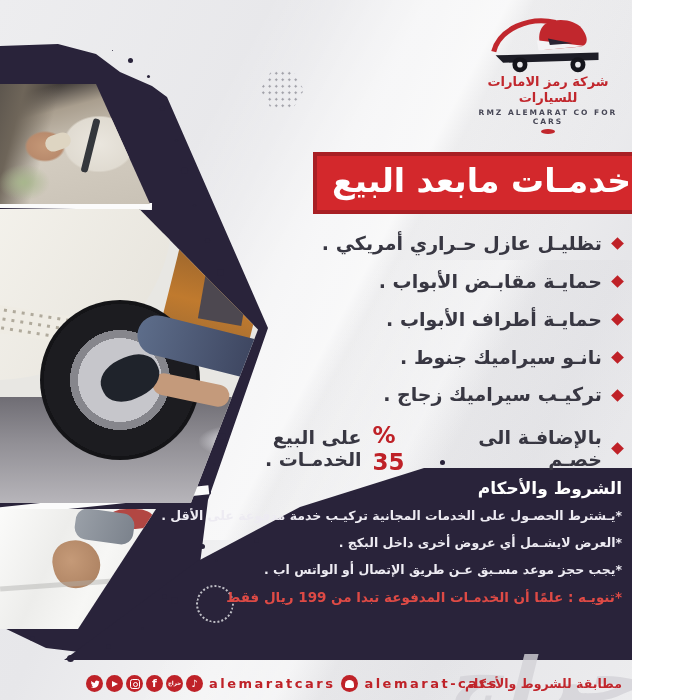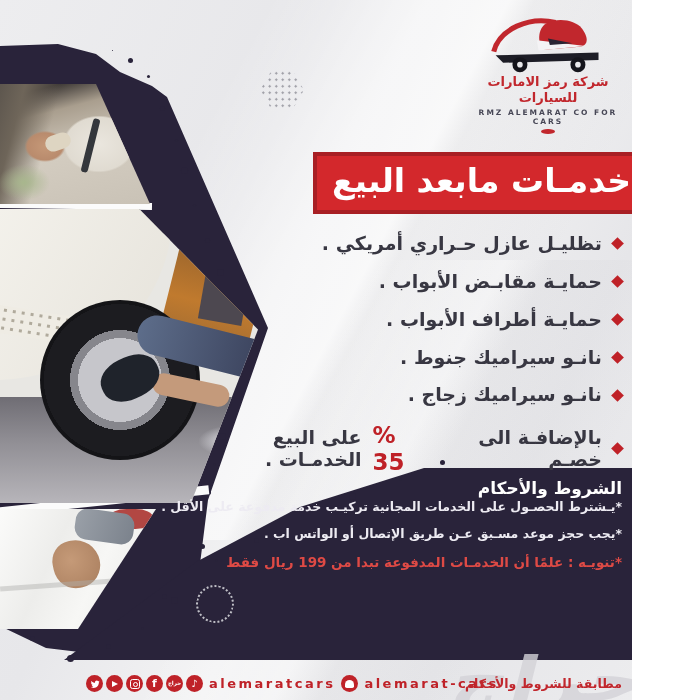--- a/index.html
+++ b/index.html
@@ -100,21 +100,21 @@
 
   
   .services{position:absolute;right:10px;top:233px;width:430px;z-index:4;direction:rtl;
     display:flex;flex-direction:column;gap:16px;}
   .svc{display:flex;align-items:center;gap:11px;font-weight:bold;font-size:19px;color:#383742;line-height:1.15;}
   .diamond{flex:0 0 auto;width:9px;height:9px;background:#bf2127;transform:rotate(45deg);}
   .svc .hl{color:#bf2127;font-size:23px;font-weight:bold;direction:ltr;}
 
   
   .terms{position:absolute;right:10px;top:478px;width:620px;z-index:4;direction:rtl;text-align:right;}
-  .terms-h{color:#ffffff;font-weight:bold;font-size:17px;margin-bottom:0;}
+  .terms-h{color:#ffffff;font-weight:bold;font-size:17px;margin-bottom:9px;}
   .terms-item{color:#edebf2;font-size:12.5px;font-weight:bold;margin-bottom:8px;line-height:1.5;}
   .terms-note{color:#de4a45;font-size:13.5px;font-weight:bold;margin-top:10px;}
 
   
   .social{position:absolute;left:86px;bottom:8px;z-index:4;display:flex;align-items:center;gap:3px;}
   .sicon{width:17px;height:17px;border-radius:50%;background:#bf2228;display:flex;align-items:center;justify-content:center;flex:0 0 auto;}
   .sicon .fb{color:#fff;font-size:11px;font-weight:bold;line-height:1;}
   .sicon .tk{color:#fff;font-size:10px;line-height:1;}
   .sicon .hj{color:#fff;font-size:5.5px;font-weight:bold;line-height:1;}
   .yt-tri{width:0;height:0;border-left:6px solid #fff;border-top:3.5px solid transparent;border-bottom:3.5px solid transparent;margin-left:1px;}
@@ -201,33 +201,34 @@
     <div class="svc">
       <span class="diamond"></span>
       <span>حمايـة أطراف الأبواب .</span>
     </div>
     <div class="svc">
       <span class="diamond"></span>
       <span>نانـو سيراميك جنوط .</span>
     </div>
     <div class="svc">
       <span class="diamond"></span>
-      <span>نانـو سيراميك زجاج .</span>
+      <span>تركيـب سيراميك زجاج .</span>
     </div>
     <div class="svc">
       <span class="diamond"></span>
       <span>بالإضافـة الى خصـم</span>
       <span class="hl" dir="ltr">% 35</span>
       <span>على البيع الخدمـات .</span>
     </div>
   </div>
 
   <div class="terms">
     <div class="terms-h">الشروط والأحكام</div>
     <div class="terms-item">*يـشترط الحصـول على الخدمات المجانية تركيـب خدمة مدفوعة على الأقل .</div>
+    <div class="terms-item">*العرض لايشـمل أي عروض أخرى داخل البكج .</div>
     <div class="terms-item">*يجب حجز موعد مسـبق عـن طريق الإتصال أو الواتس اب .</div>
     <div class="terms-note">*تنويـه : علمًا أن الخدمـات المدفوعة تبدا من 199 ريال فقط</div>
   </div>
 
   <div class="watermark">حراج</div>
   <div class="compliance">مطابقة للشروط والأحكام</div>
 
   <div class="social">
     <span class="sicon">
       <svg class="tw-svg" width="10" height="10" viewBox="0 0 12 12">

